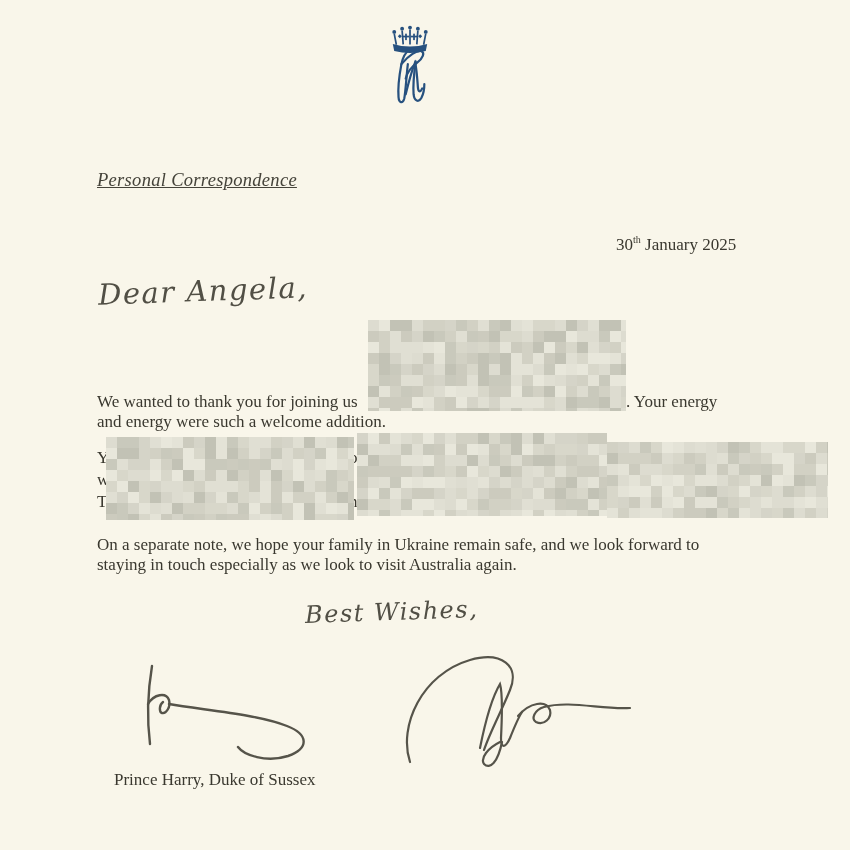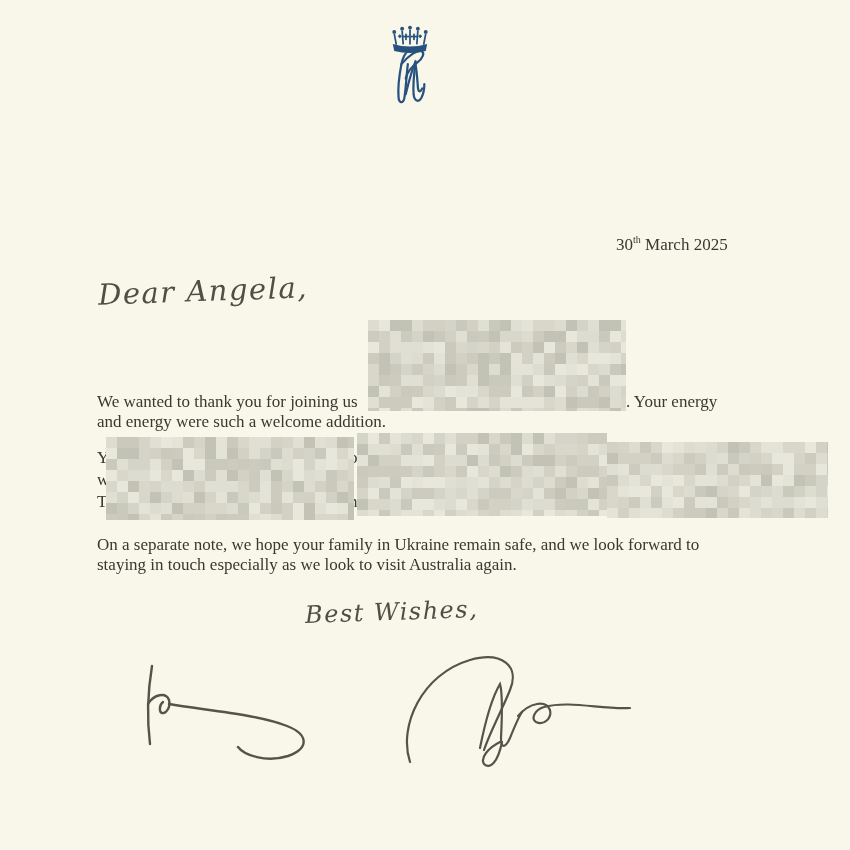--- a/index.html
+++ b/index.html
@@ -75,23 +75,24 @@
     </g>
 
     <g fill="none" stroke="#27517f" stroke-width="3.1" stroke-linecap="round">
       <path d="M49 36 C43 40 40 46 38 56 C35 72 33 90 34 102 C34.5 110 40 112 42 104 C44 94 45 72 47 56"></path>
       <path d="M38 56 C48 44 60 36 66 38 C71 40 68 48 60 54 C52 60 46 68 44 76"></path>
       <path d="M58 52 C56 66 54 84 55 98 C56 108 62 110 66 103 C69 97 70 90 70 84"></path>
       <path d="M44 98 C48 82 53 64 57 54 C59 60 60 74 61 88 C61.5 95 64 96 67 90"></path>
     </g>
   </svg>
 
+  <div class="abs heading" style="left:97px;top:170px;">Personal Correspondence</div>
 
   <div class="abs date-line" style="left:616px;top:234px;">
-    <span>30</span><sup>th</sup><span> March 2025</span>
+    <span>30</span><sup>th</sup><span> January 2025</span>
   </div>
 
   <div class="abs handwrite greeting" style="left:98px;top:274px;">Dear Angela,</div>
 
   <div class="abs body-text" style="left:97px;top:392px;">We wanted to thank you for joining us</div>
   <div class="abs body-text" style="left:626px;top:392px;">. Your energy</div>
   <div class="abs body-text" style="left:97px;top:412px;">and energy were such a welcome addition.</div>
 
   <div class="abs body-text" style="left:97px;top:448px;">Y</div>
   <div class="abs body-text" style="left:97px;top:470px;">w</div>
@@ -855,14 +856,15 @@
 
   <svg class="abs" style="left:398px;top:650px;" width="238" height="122" viewBox="0 0 238 122">
     <g fill="none" stroke="#56544a" stroke-width="2.2" stroke-linecap="round">
       <path d="M12 112 C0 76 24 24 72 10 C104 1 122 16 112 40 C104 60 92 82 86 100"></path>
       <path d="M82 98 C88 68 96 44 102 34 C105 44 104 68 103 88 C103 98 107 99 112 88 C116 78 120 68 124 62"></path>
       <path d="M104 92 C100 112 92 120 86 114 C82 108 90 98 102 92"></path>
       <path d="M120 66 C132 52 148 50 152 60 C154 68 146 76 138 72 C133 69 136 60 146 57 C172 50 205 60 232 58"></path>
     </g>
   </svg>
 
+  <div class="abs printed-name" style="left:114px;top:770px;">Prince Harry, Duke of Sussex</div>
 
 </div>
 
 </body></html>

